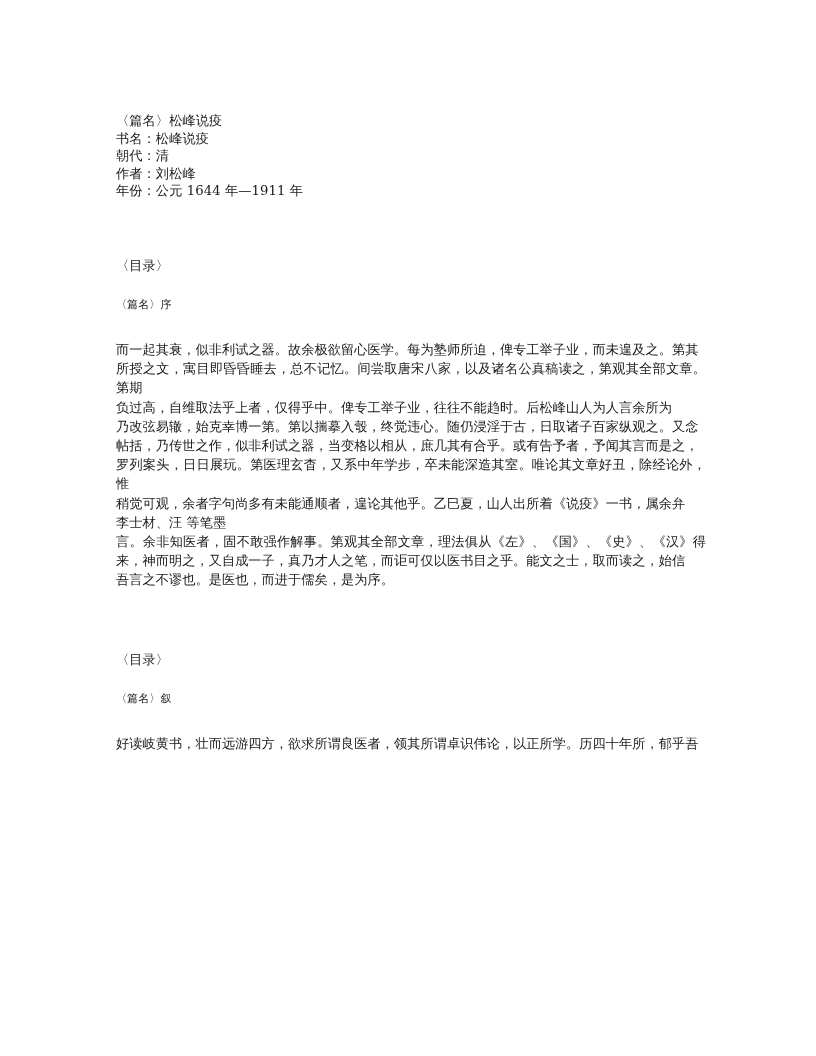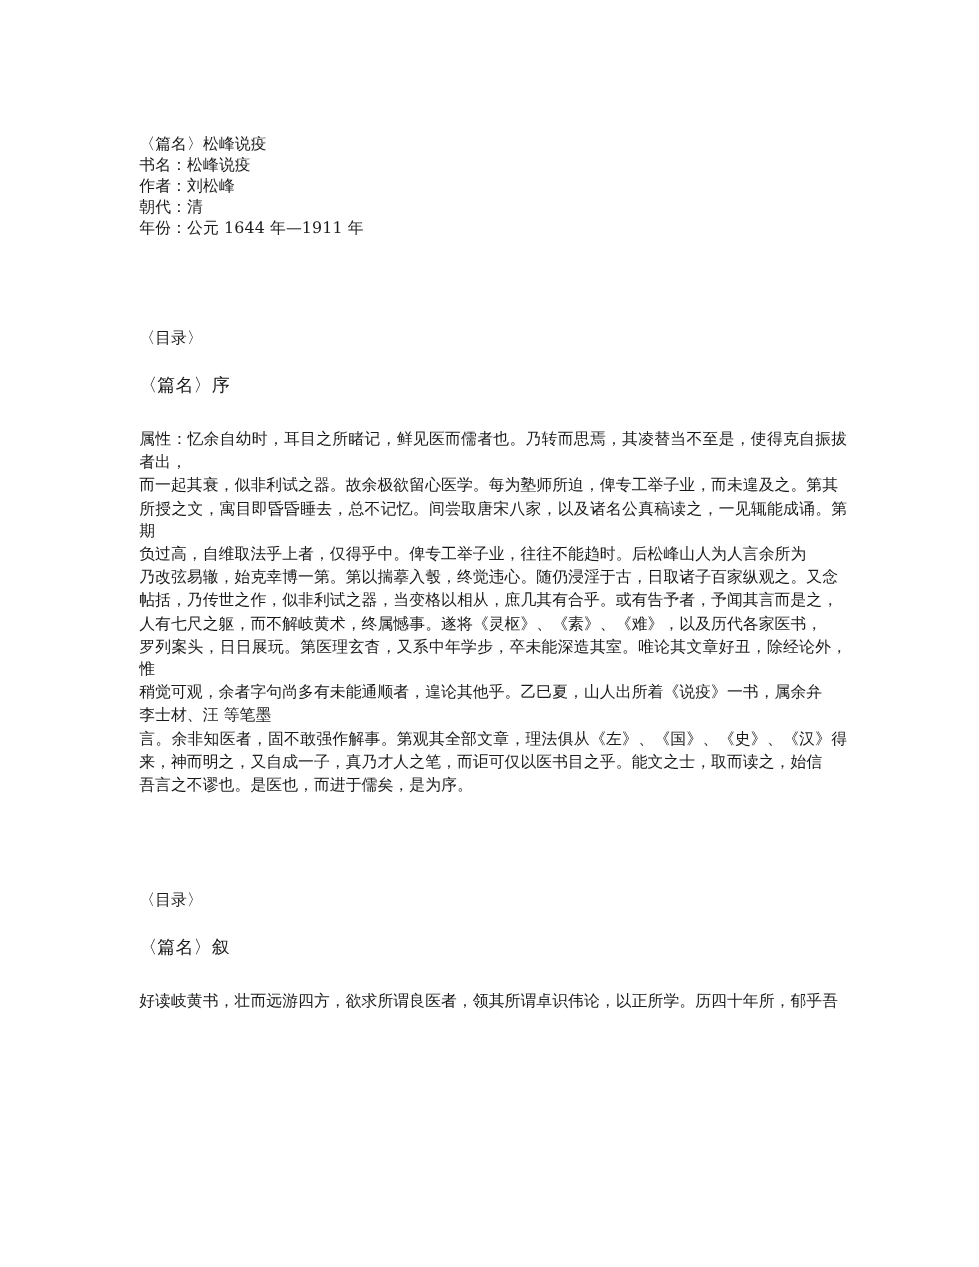--- a/index.html
+++ b/index.html
@@ -32,24 +32,23 @@
     letter-spacing: 0.1px;
   }
   .meta-line {
     white-space: pre-wrap;
   }
   
   .toc-marker {
     font-size: 13.2px;
     line-height: 19px;
     letter-spacing: 0.1px;
-    margin-top: 17px;
   }
   .chapter-marker {
-    font-size: 15px;
+    font-size: 11px;
     line-height: 19px;
     letter-spacing: 0.1px;
   }
   
   .para {
     font-size: 13.2px;
     line-height: 19.2px;
     letter-spacing: 0.05px;
     text-align: justify;
     text-justify: inter-ideograph;
@@ -66,43 +65,41 @@
 </style>
 </head>
 <body>
 
 <div class="page">
   <div class="doc-body">
 
     <div class="meta-block">
       <div class="meta-line">〈篇名〉松峰说疫</div>
       <div class="meta-line">书名：松峰说疫</div>
+      <div class="meta-line">朝代：清</div>
       <div class="meta-line">作者：刘松峰</div>
-      <div class="meta-line">朝代：清</div>
       <div class="meta-line">年份：公元 1644 年—1911 年</div>
     </div>
 
     <div class="gap-xl"></div>
 
     <div class="toc-marker">〈目录〉</div>
 
     <div class="gap-md"></div>
 
     <div class="chapter-marker">〈篇名〉序</div>
 
     <div class="gap-lg"></div>
 
     <div class="para">
-      <span class="ln">属性：忆余自幼时，耳目之所睹记，鲜见医而儒者也。乃转而思焉，其凌替当不至是，使得克自振拔者出，</span>
       <span class="ln">而一起其衰，似非利试之器。故余极欲留心医学。每为塾师所迫，俾专工举子业，而未遑及之。第其</span>
-      <span class="ln">所授之文，寓目即昏昏睡去，总不记忆。间尝取唐宋八家，以及诸名公真稿读之，一见辄能成诵。第期</span>
+      <span class="ln">所授之文，寓目即昏昏睡去，总不记忆。间尝取唐宋八家，以及诸名公真稿读之，第观其全部文章。第期</span>
       <span class="ln">负过高，自维取法乎上者，仅得乎中。俾专工举子业，往往不能趋时。后松峰山人为人言余所为</span>
       <span class="ln">乃改弦易辙，始克幸博一第。第以揣摹入彀，终觉违心。随仍浸淫于古，日取诸子百家纵观之。又念</span>
       <span class="ln">帖括，乃传世之作，似非利试之器，当变格以相从，庶几其有合乎。或有告予者，予闻其言而是之，</span>
-      <span class="ln">人有七尺之躯，而不解岐黄术，终属憾事。遂将《灵枢》、《素》、《难》，以及历代各家医书，</span>
       <span class="ln">罗列案头，日日展玩。第医理玄杳，又系中年学步，卒未能深造其室。唯论其文章好丑，除经论外，惟</span>
       <span class="ln">稍觉可观，余者字句尚多有未能通顺者，遑论其他乎。乙巳夏，山人出所着《说疫》一书，属余弁</span>
       <span class="ln">李士材、汪 等笔墨</span>
       <span class="ln">言。余非知医者，固不敢强作解事。第观其全部文章，理法俱从《左》、《国》、《史》、《汉》得来，神而明之，又自成一子，真乃才人之笔，而讵可仅以医书目之乎。能文之士，取而读之，始信</span>
       <span class="ln">吾言之不谬也。是医也，而进于儒矣，是为序。</span>
     </div>
 
     <div class="gap-block"></div>
 
     <div class="toc-marker">〈目录〉</div>

